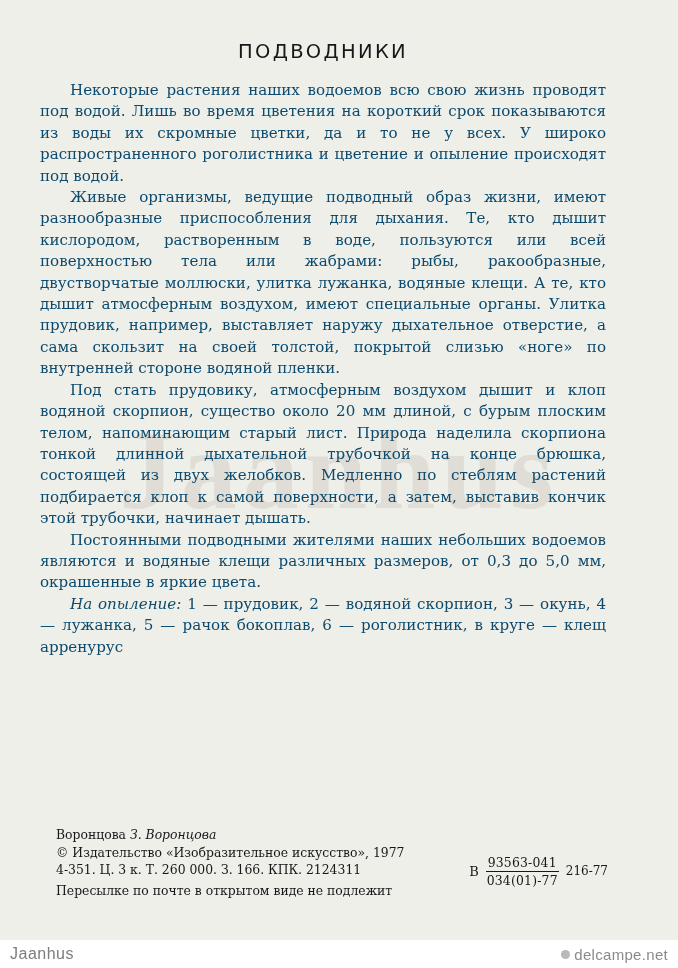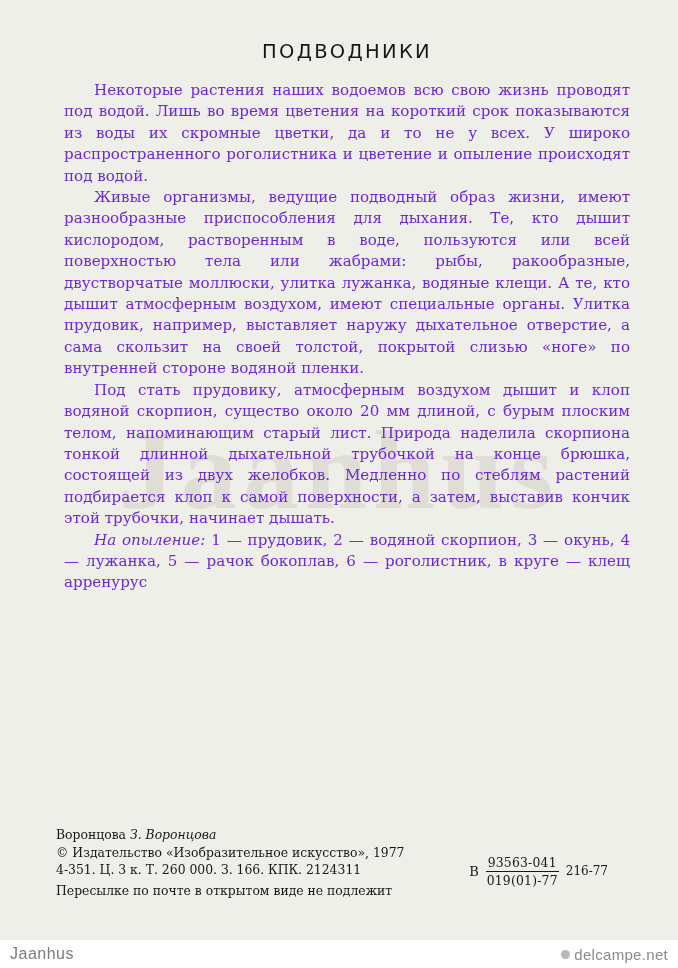--- a/index.html
+++ b/index.html
@@ -17,40 +17,40 @@
   .card {
     position: absolute;
     left: 0;
     top: 0;
     width: 678px;
     height: 940px;
     background: #efefe9;
   }
   .inner {
     position: absolute;
-    left: 64px;
+    left: 40px;
     top: 28px;
     width: 566px;
     height: 884px;
   }
   .title {
     text-align: center;
     font-size: 19.5px;
     letter-spacing: 2.3px;
     font-family: "DejaVu Sans", sans-serif;
     font-weight: normal;
     color: #17171a;
     margin-top: 12px;
     margin-bottom: 17px;
   }
   .body-text {
     font-family: "DejaVu Serif", serif;
     font-size: 15.1px;
     line-height: 21.4px;
-    color: #6d28d9;
+    color: #0c4a6e;
     text-align: justify;
     text-justify: inter-word;
   }
   .body-text p {
     margin: 0;
     text-indent: 30px;
   }
   .body-text p.last-item {
     text-indent: 30px;
   }
@@ -167,36 +167,37 @@
   <div class="wm-big">Jaanhus</div>
 
   <div class="inner">
 
     <div class="title">ПОДВОДНИКИ</div>
 
     <div class="body-text">
       <p>Некоторые растения наших водоемов всю свою жизнь проводят под водой. Лишь во время цветения на короткий срок показываются из воды их скромные цветки, да и то не у всех. У широко распространенного роголистника и цветение и опыление происходят под водой.</p>
       <p>Живые организмы, ведущие подводный образ жизни, имеют разнообразные приспособления для дыхания. Те, кто дышит кислородом, растворенным в воде, пользуются или всей поверхностью тела или жабрами: рыбы, ракообразные, двустворчатые моллюски, улитка лужанка, водяные клещи. А те, кто дышит атмосферным воздухом, имеют специальные органы. Улитка прудовик, например, выставляет наружу дыхательное отверстие, а сама скользит на своей толстой, покрытой слизью «ноге» по внутренней стороне водяной пленки.</p>
       <p>Под стать прудовику, атмосферным воздухом дышит и клоп водяной скорпион, существо около 20 мм длиной, с бурым плоским телом, напоминающим старый лист. Природа наделила скорпиона тонкой длинной дыхательной трубочкой на конце брюшка, состоящей из двух желобков. Медленно по стеблям растений подбирается клоп к самой поверхности, а затем, выставив кончик этой трубочки, начинает дышать.</p>
+      <p>Постоянными подводными жителями наших небольших водоемов являются и водяные клещи различных размеров, от 0,3 до 5,0 мм, окрашенные в яркие цвета.</p>
       <p class="last-item"><span class="ital">На опыление:</span><span> 1 — прудовик, 2 — водяной скорпион, 3 — окунь, 4 — лужанка, 5 — рачок бокоплав, 6 — роголистник, в круге — клещ арренурус</span></p>
     </div>
 
   </div>
 
   <div class="colophon">
     <div class="line1"><span>Воронцова </span><span class="art-name">З. Воронцова</span></div>
     <div class="line2">© Издательство «Изобразительное искусство», 1977</div>
     <div class="line3">4-351. Ц. 3 к. Т. 260 000. З. 166. КПК. 2124311</div>
     <div class="line4">Пересылке по почте в открытом виде не подлежит</div>
 
     <div class="codes">
       <span class="bcode">В</span>
       <span class="fraction">
         <span class="num">93563-041</span>
-        <span class="den">019(01)-77</span>
+        <span class="den">034(01)-77</span>
       </span>
       <span class="order">216-77</span>
     </div>
   </div>
 
 </div>
 
 <div class="wm-bottom">
   <span class="wm-left">Jaanhus</span>
   <span class="wm-right">

